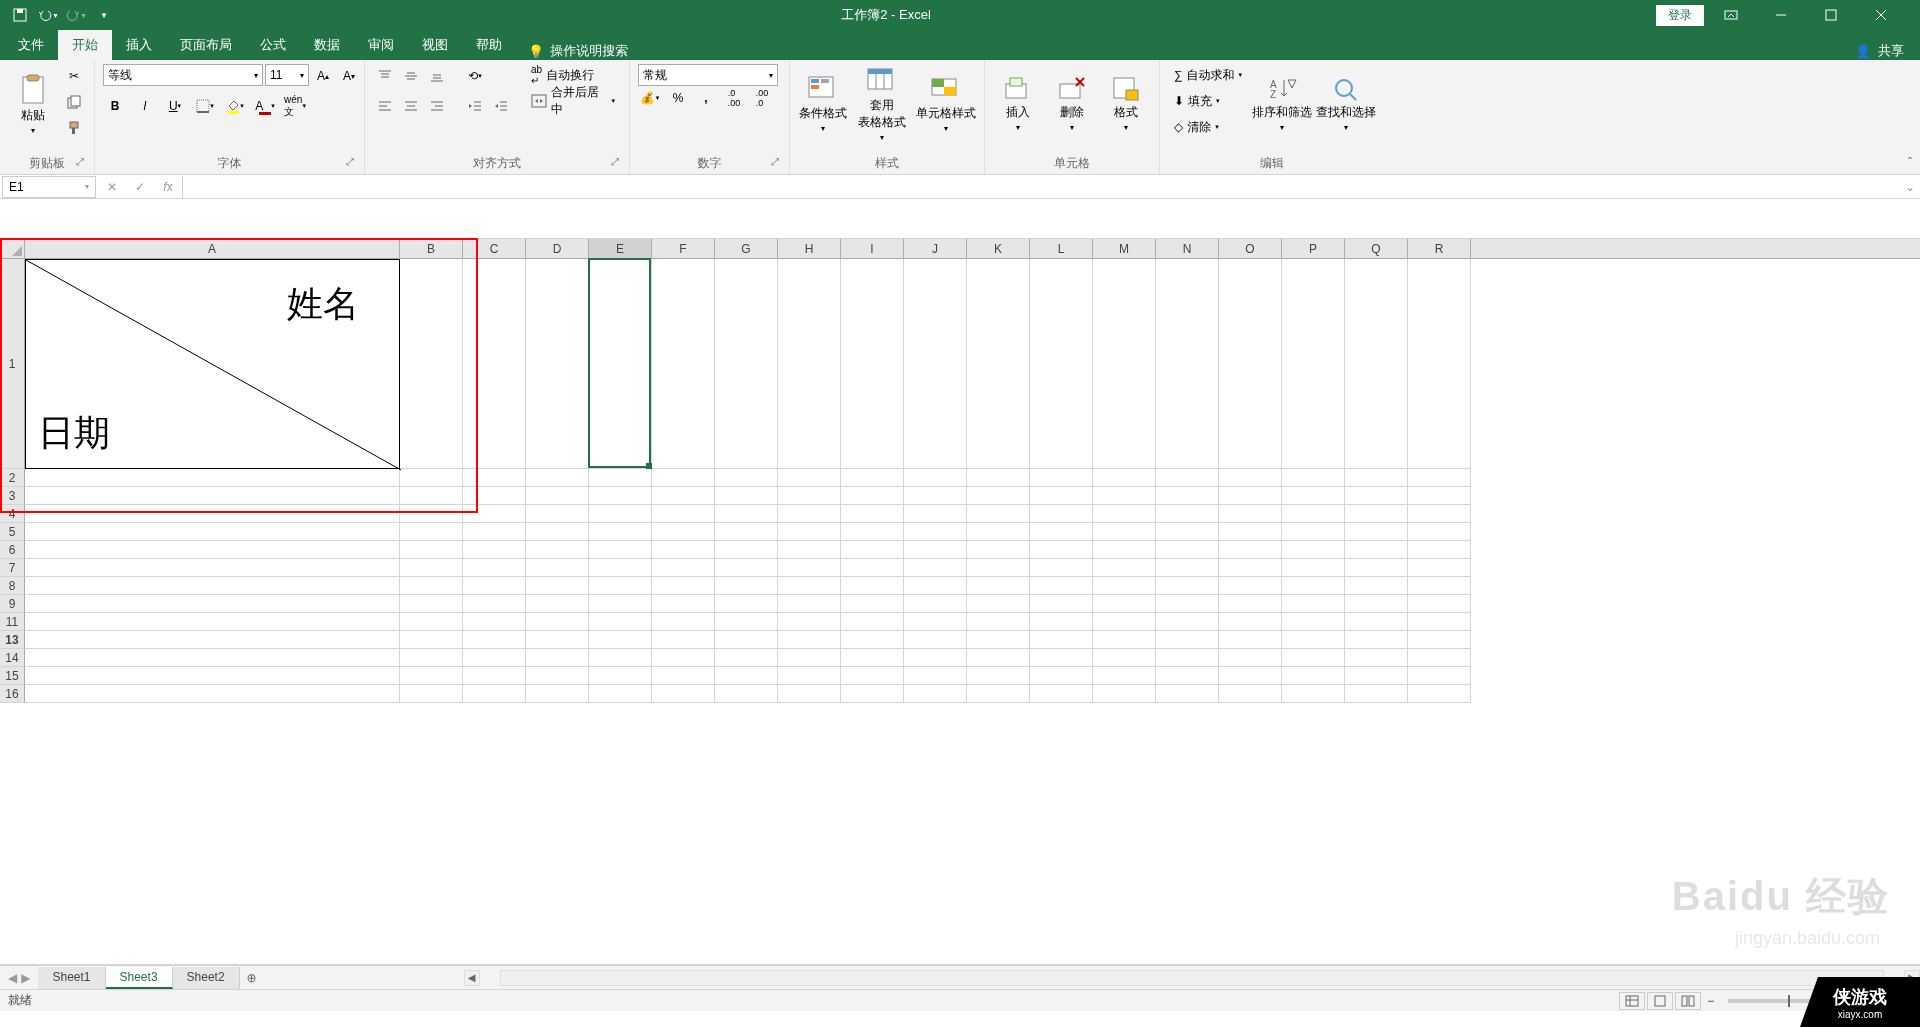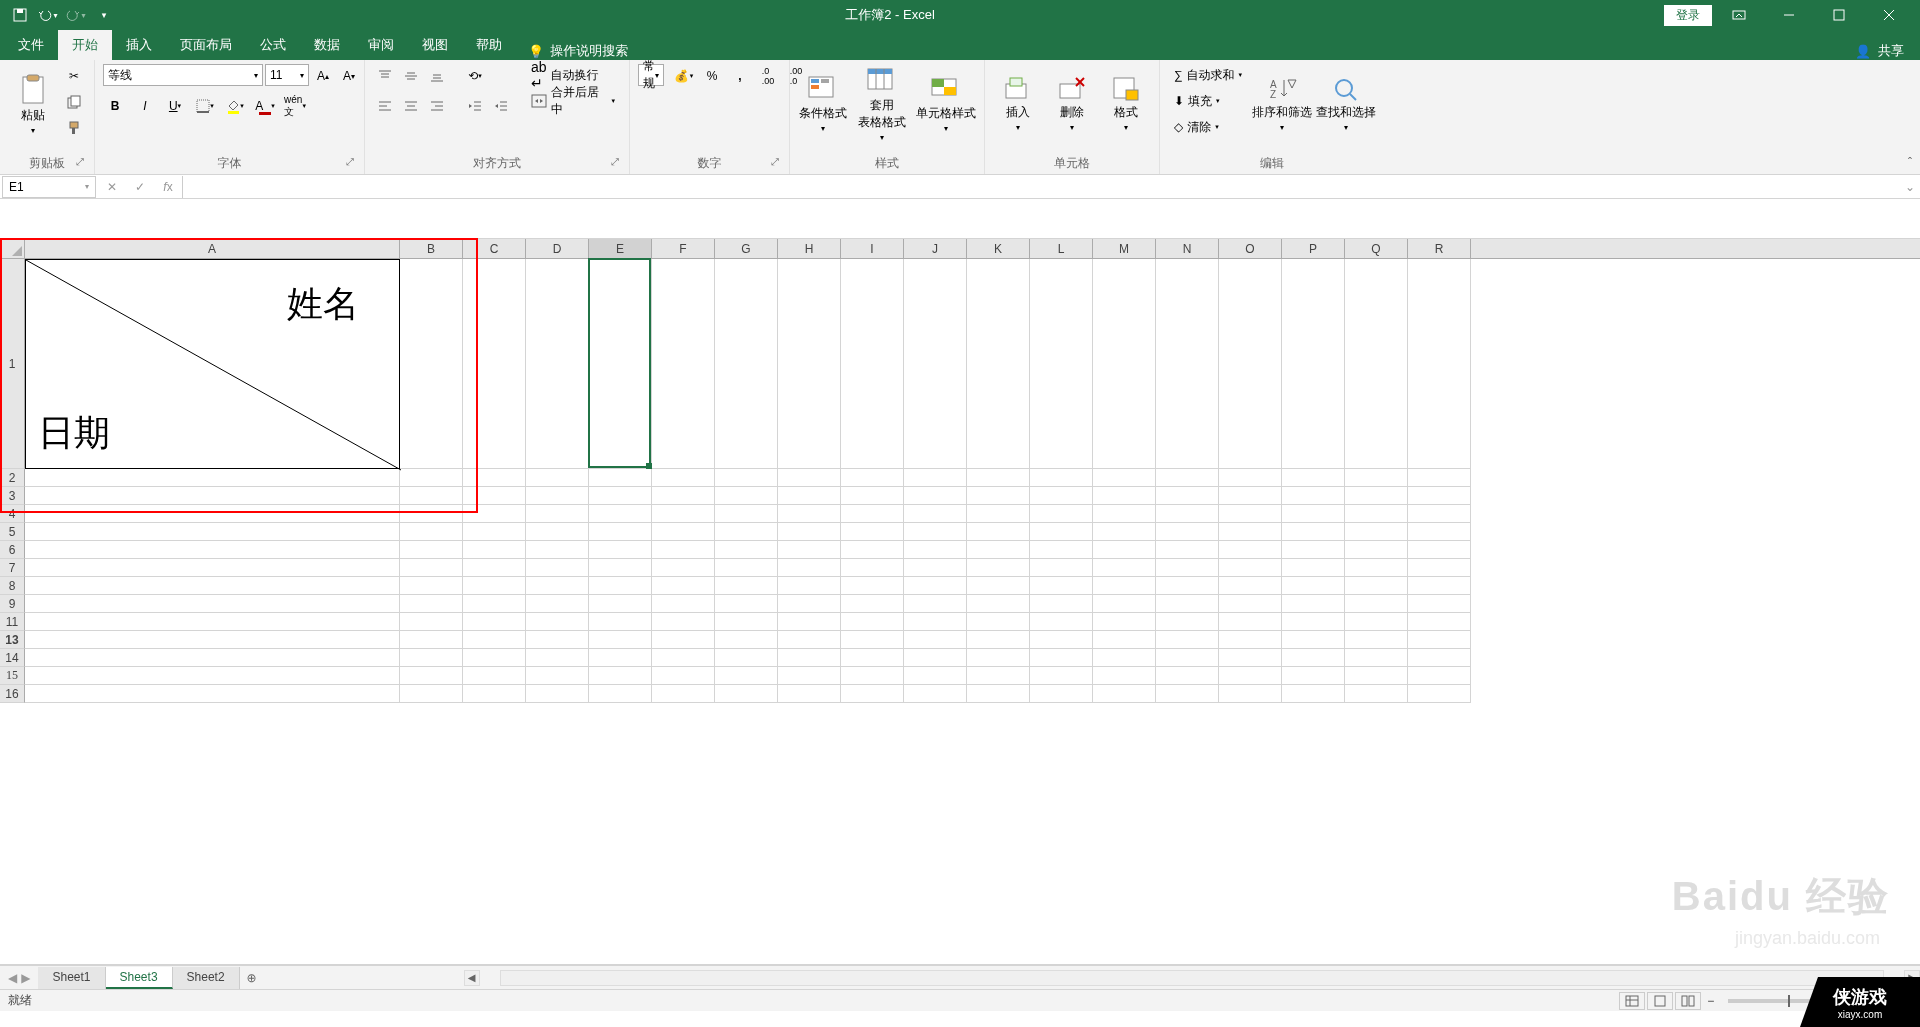--- a/index.html
+++ b/index.html
@@ -3,21 +3,21 @@
 <meta charset="utf-8">
 <style>
 * { margin: 0; padding: 0; box-sizing: border-box; font-family: "Microsoft YaHei", sans-serif; }
 body { background: #fff; overflow: hidden; width: 1920px; height: 1027px; font-size: 12px; }
 
 
 .titlebar { height: 30px; background: #217346; display: flex; align-items: center; color: #fff; }
 .qat { display: flex; align-items: center; gap: 4px; padding-left: 8px; }
 .qat-btn { width: 24px; height: 24px; display: flex; align-items: center; justify-content: center; cursor: pointer; }
 .title-center { flex: 1; text-align: center; font-size: 13px; }
-.title-right { display: flex; align-items: center; gap: 4px; padding-right: 8px; }
+.title-right { display: flex; align-items: center; gap: 4px; padding-right: 16px; }
 .login-btn { background: #fff; color: #217346; padding: 2px 12px; font-size: 12px; cursor: pointer; }
 .win-btn { width: 46px; height: 30px; display: flex; align-items: center; justify-content: center; cursor: pointer; }
 
 
 .ribbon-tabs { height: 30px; background: #217346; display: flex; align-items: flex-end; padding-left: 4px; }
 .rtab { padding: 6px 14px; color: #fff; font-size: 13px; cursor: pointer; }
 .rtab.active { background: #f3f3f3; color: #217346; }
 .rtab.file { color: #fff; }
 .tell-me { display: flex; align-items: center; color: #fff; margin-left: 12px; gap: 6px; font-size: 13px; }
 .ribbon-tabs-right { margin-left: auto; color: #fff; padding-right: 16px; display: flex; align-items: center; gap: 6px; font-size: 13px; }
@@ -325,39 +325,39 @@
                 <path d="M1 7 L4 5 L4 9 Z" fill="#666"></path>
                 <line x1="6" y1="3" x2="13" y2="3" stroke="#666"></line>
                 <line x1="6" y1="7" x2="13" y2="7" stroke="#666"></line>
                 <line x1="6" y1="11" x2="13" y2="11" stroke="#666"></line>
               </svg>
             </div>
         </div>
       </div>
       <div style="display:flex;flex-direction:column;gap:4px;margin-left:8px">
         <div class="wide-btn">
-            <span style="font-size:14px">ab<br>↵</span>
+            <span style="font-size:10px">ab<br>↵</span>
             <span>自动换行</span>
           </div>
         <div class="wide-btn">
             <svg width="16" height="14">
               <rect x="1" y="1" width="14" height="12" fill="none" stroke="#666"></rect>
               <path d="M4 7 L7 5 L7 9 Z M12 7 L9 5 L9 9 Z" fill="#666"></path>
             </svg>
             <span>合并后居中</span>
             <span style="font-size:7px">▾</span>
           </div>
       </div>
     </div>
     <div class="rgroup-title">对齐方式</div>
     <div class="launcher">⤢</div>
   </div>
 
   <div class="rgroup" style="width:160px">
-    <div class="rgroup-body" style="flex-direction:row;gap:8px">
+    <div class="rgroup-body" style="flex-direction:column;gap:0">
       <div class="combo" style="width:140px">
           <span>常规</span>
           <span style="margin-left:auto;font-size:8px">▾</span>
         </div>
       <div class="row-btns" style="gap:4px">
         <div class="small-btn">💰<span style="font-size:7px">▾</span></div>
         <div class="small-btn">%</div>
         <div class="small-btn">
             <b>,</b>
           </div>
@@ -767,21 +767,21 @@
         <div class="cell" style="width: 63px; height: 18px;"></div>
         <div class="cell" style="width: 63px; height: 18px;"></div>
         <div class="cell" style="width: 63px; height: 18px;"></div>
         <div class="cell" style="width: 63px; height: 18px;"></div>
         <div class="cell" style="width: 63px; height: 18px;"></div>
         <div class="cell" style="width: 63px; height: 18px;"></div>
         <div class="cell" style="width: 63px; height: 18px;"></div>
         <div class="cell" style="width: 63px; height: 18px;"></div>
       </div>
       <div class="row">
-        <div class="rh" style="height: 18px; font-family: Liberation Serif, serif;">15</div>
+        <div class="rh" style="height: 18px;">15</div>
         <div class="cell" style="width: 375px; height: 18px;"></div>
         <div class="cell" style="width: 63px; height: 18px;"></div>
         <div class="cell" style="width: 63px; height: 18px;"></div>
         <div class="cell" style="width: 63px; height: 18px;"></div>
         <div class="cell" style="width: 63px; height: 18px;"></div>
         <div class="cell" style="width: 63px; height: 18px;"></div>
         <div class="cell" style="width: 63px; height: 18px;"></div>
         <div class="cell" style="width: 63px; height: 18px;"></div>
         <div class="cell" style="width: 63px; height: 18px;"></div>
         <div class="cell" style="width: 63px; height: 18px;"></div>

